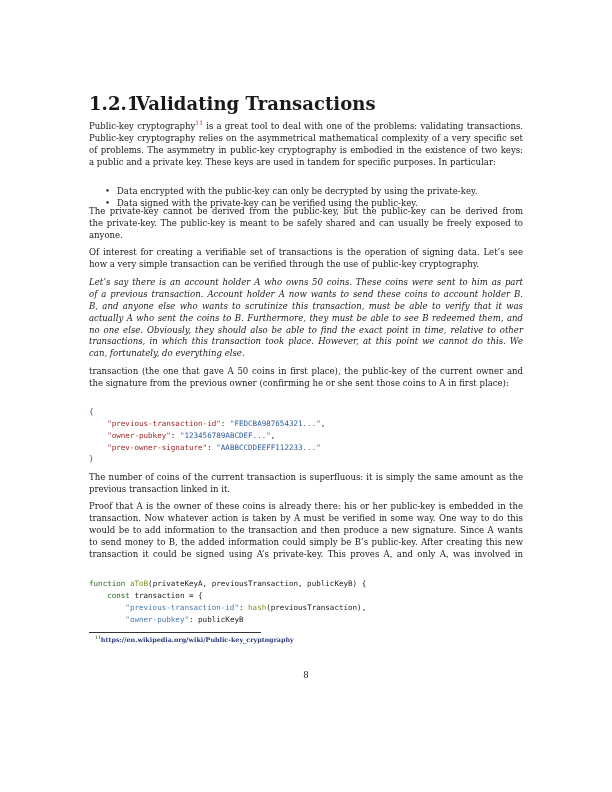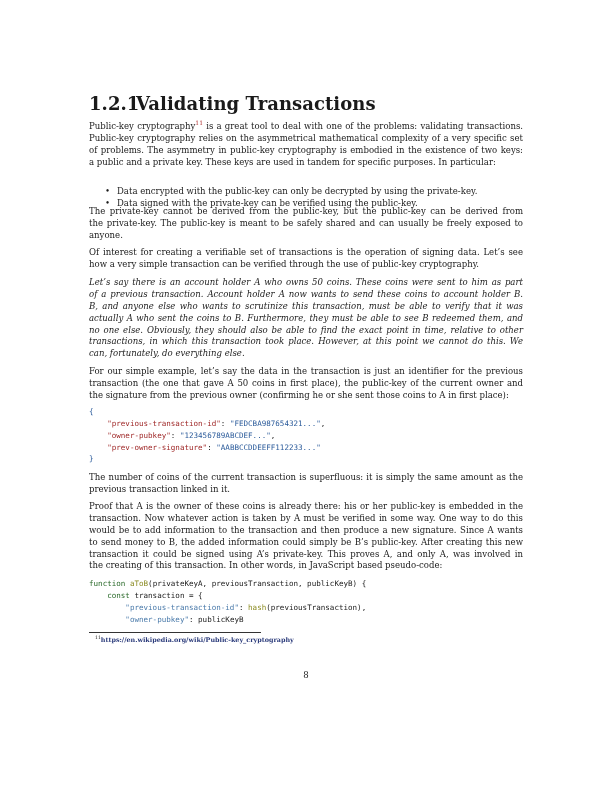--- a/index.html
+++ b/index.html
@@ -62,21 +62,20 @@
     <span class="ln">Let’s say there is an account holder A who owns 50 coins. These coins were sent to him as part</span>
     <span class="ln">of a previous transaction. Account holder A now wants to send these coins to account holder B.</span>
     <span class="ln">B, and anyone else who wants to scrutinize this transaction, must be able to verify that it was</span>
     <span class="ln">actually A who sent the coins to B. Furthermore, they must be able to see B redeemed them, and</span>
     <span class="ln">no one else. Obviously, they should also be able to find the exact point in time, relative to other</span>
     <span class="ln">transactions, in which this transaction took place. However, at this point we cannot do this. We</span>
     <span class="ln last">can, fortunately, do everything else.</span>
   </div>
 
   <div class="para" style="top:366px;">
-    <span class="ln">For our simple example, let’s say the data in the transaction is just an identifier for the previous</span>
     <span class="ln">transaction (the one that gave A 50 coins in first place), the public-key of the current owner and</span>
     <span class="ln last">the signature from the previous owner (confirming he or she sent those coins to A in first place):</span>
   </div>
 
   <div class="code" style="top:406px;"><span class="str">{</span>
     <span class="key">"previous-transaction-id"</span><span>: </span><span class="str">"FEDCBA987654321..."</span><span>,</span>
     <span class="key">"owner-pubkey"</span><span>: </span><span class="str">"123456789ABCDEF..."</span><span>,</span>
     <span class="key">"prev-owner-signature"</span><span>: </span><span class="str">"AABBCCDDEEFF112233..."</span><span></span>
 <span class="str">}</span></div>
 
@@ -84,21 +83,20 @@
     <span class="ln">The number of coins of the current transaction is superfluous: it is simply the same amount as the</span>
     <span class="ln last">previous transaction linked in it.</span>
   </div>
 
   <div class="para" style="top:501px;">
     <span class="ln">Proof that A is the owner of these coins is already there: his or her public-key is embedded in the</span>
     <span class="ln">transaction. Now whatever action is taken by A must be verified in some way. One way to do this</span>
     <span class="ln">would be to add information to the transaction and then produce a new signature. Since A wants</span>
     <span class="ln">to send money to B, the added information could simply be B’s public-key. After creating this new</span>
     <span class="ln">transaction it could be signed using A’s private-key. This proves A, and only A, was involved in</span>
-    <span class="ln last">the creating of this transaction. In other words, in JavaScript based pseudo-code:</span>
   </div>
 
   <div class="code" style="top:578px;"><span class="kw">function</span> <span class="fn">aToB</span><span>(privateKeyA, previousTransaction, publicKeyB) {</span>
     <span class="kw">const</span><span> transaction = {</span>
         <span class="jsstr">"previous-transaction-id"</span><span>: </span><span class="fn">hash</span><span>(previousTransaction),</span>
         <span class="jsstr">"owner-pubkey"</span><span>: </span><span>publicKeyB</span></div>
 
   <div class="footrule"></div>
   <div class="footnote">
     <sup>11</sup><span class="url">https://en.wikipedia.org/wiki/Public-key_cryptography</span>

